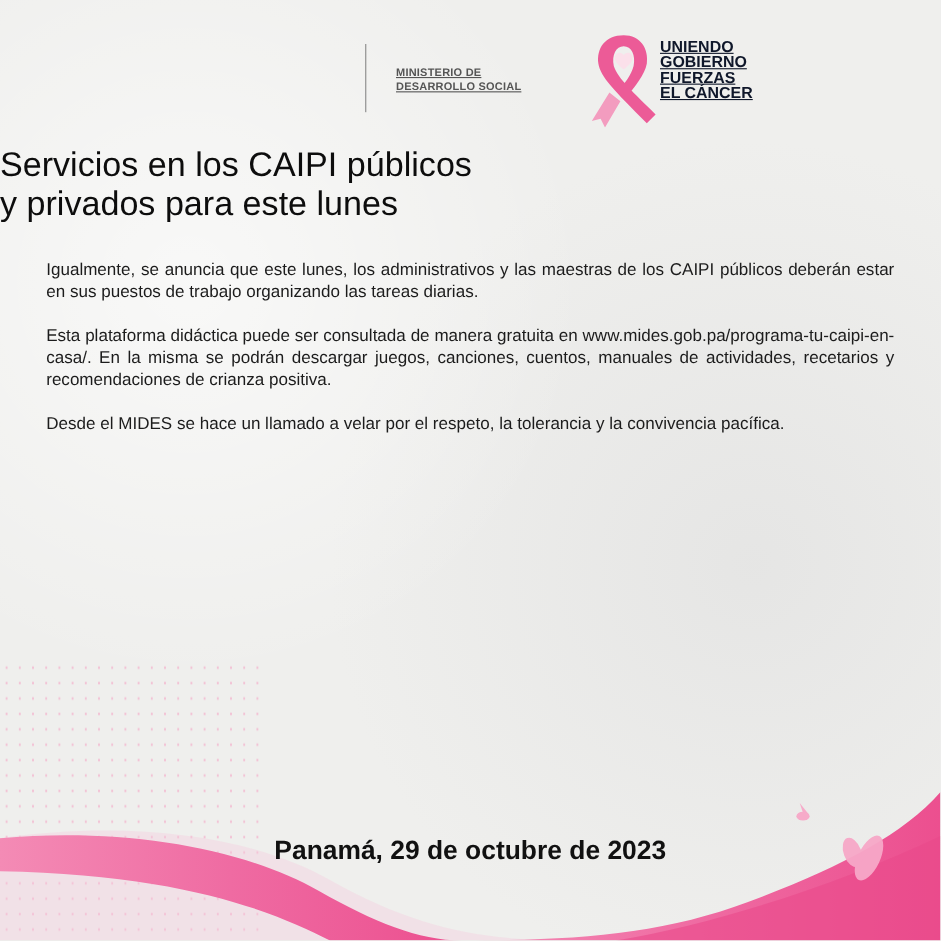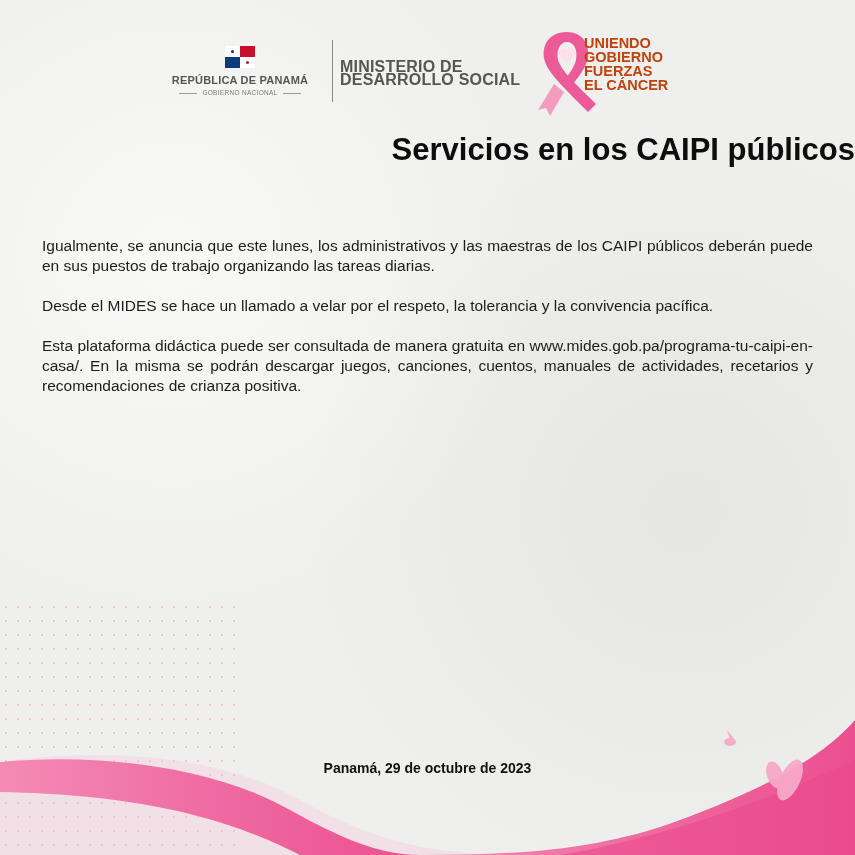--- a/index.html
+++ b/index.html
@@ -29,36 +29,36 @@
   .flag .q1 { left:0; top:0; background:#fff; }
   .flag .q2 { left:15px; top:0; background:#c8102e; }
   .flag .q3 { left:0; top:11px; background:#0b3b7a; }
   .flag .q4 { left:15px; top:11px; background:#fff; }
   .flag .s1 { position:absolute; left:6px; top:4px; width:3px; height:3px; background:#0b3b7a; border-radius:50%; }
   .flag .s2 { position:absolute; left:21px; top:15px; width:3px; height:3px; background:#c8102e; border-radius:50%; }
   .gov-name { font-size:11px; font-weight:bold; color:#555; letter-spacing:0.2px; }
   .gov-sub { font-size:6.5px; color:#777; margin-top:3px; letter-spacing:0.3px; }
   .gov-sub::before, .gov-sub::after { content:""; display:inline-block; width:18px; height:1px; background:#999; vertical-align:middle; margin:0 5px; }
   .divider { position:absolute; left:332px; top:12px; width:1px; height:62px; background:#888; }
-  .ministry { position:absolute; left:340px; top:32px; font-size:16px; font-weight:bold; color:#555; line-height:13px; letter-spacing:0.2px; }
+  .ministry { position:absolute; left:360px; top:32px; font-size:10px; font-weight:bold; color:#555; line-height:13px; letter-spacing:0.2px;text-decoration:underline; }
   .ribbon { position:absolute; left:532px; top:0; width:70px; height:88px; }
-  .cancer { position:absolute; left:584px; top:8px; font-size:14.5px; font-weight:bold; color:#c2410c; line-height:14px; }
+  .cancer { position:absolute; left:600px; top:8px; font-size:14.5px; font-weight:bold; color:#0f172a; line-height:14px;text-decoration:underline; }
   .title {
-    position:absolute; top:132px; left:0; width:855px; text-align:right;
-    font-size:31px; font-weight:bold; line-height:35px; color:#0d0d0d;
+    position:absolute; top:132px; left:0; width:855px; text-align:left;
+    font-size:31px; font-weight:normal; line-height:35px; color:#0d0d0d;
   }
   .body {
     position:absolute; top:236px; left:42px; width:771px;
     font-size:15.5px; line-height:20px; text-align:justify; color:#1c1c1c;
   }
   .body p { margin:0 0 20px 0; }
   .wave { position:absolute; left:0; top:700px; width:855px; height:155px; }
   .footer-date {
     position:absolute; top:760px; left:0; width:855px; text-align:center;
-    font-size:14px; font-weight:bold; color:#111;
+    font-size:24px; font-weight:bold; color:#111;
   }
 </style>
 </head>
 <body>
 
 <div class="paper"></div>
 <div class="dots"></div>
 
 <svg class="wave" viewBox="0 0 855 155" preserveAspectRatio="none">
   <defs>
@@ -74,53 +74,42 @@
   <path d="M560,155 C650,140 760,105 855,60 L855,155 Z" fill="#ea4a8a" opacity="0.6"></path>
   <g fill="#f7a8c8" opacity="0.95">
     <path d="M735,40 l-8,-10 l4,12 z"></path>
     <ellipse cx="730" cy="42" rx="6" ry="4"></ellipse>
     <ellipse cx="790" cy="80" rx="10" ry="22" transform="rotate(25 790 80)"></ellipse>
     <ellipse cx="775" cy="75" rx="8" ry="14" transform="rotate(-20 775 75)"></ellipse>
   </g>
 </svg>
 
 <div class="header">
-  <div class="gov">
-    <div class="flag">
-      <div class="q q1"></div>
-        <div class="q q2"></div>
-        <div class="q q3"></div>
-        <div class="q q4"></div>
-      <div class="s1"></div>
-        <div class="s2"></div>
-    </div>
-    <div class="gov-name">REPÚBLICA DE PANAMÁ</div>
-    <div class="gov-sub">GOBIERNO NACIONAL</div>
-  </div>
   <div class="divider"></div>
   <div class="ministry">
     <div>MINISTERIO DE</div>
     <div>DESARROLLO SOCIAL</div>
   </div>
   <svg class="ribbon" viewBox="0 0 70 88">
     <path d="M22,56 L6,82 L14,80 L18,88 L32,64 Z" fill="#f39cbf"></path>
     <path d="M35,4 C18,4 10,16 12,30 C14,42 26,54 56,84 L64,76 C44,56 30,44 26,32 C24,22 28,14 35,14 C42,14 46,22 44,32 C42,40 36,48 30,54 L36,62 C46,50 54,40 56,30 C58,16 50,4 35,4 Z" fill="#ec5b97"></path>
     <path d="M35,22 C32,18 26,20 27,26 C28,30 35,35 35,35 C35,35 42,30 43,26 C44,20 38,18 35,22 Z" fill="#fbe0ea"></path>
   </svg>
   <div class="cancer">
     <div>UNIENDO</div>
     <div>GOBIERNO</div>
     <div>FUERZAS</div>
     <div>EL CÁNCER</div>
   </div>
 </div>
 
 <div class="title">
   <div>Servicios en los CAIPI públicos</div>
+  <div>y privados para este lunes</div>
 </div>
 
 <div class="body">
-  <p>Igualmente, se anuncia que este lunes, los administrativos y las maestras de los CAIPI públicos deberán puede en sus puestos de trabajo organizando las tareas diarias.</p>
+  <p>Igualmente, se anuncia que este lunes, los administrativos y las maestras de los CAIPI públicos deberán estar en sus puestos de trabajo organizando las tareas diarias.</p>
+  <p>Esta plataforma didáctica puede ser consultada de manera gratuita en www.mides.gob.pa/programa-tu-caipi-en-casa/. En la misma se podrán descargar juegos, canciones, cuentos, manuales de actividades, recetarios y recomendaciones de crianza positiva.</p>
   <p>Desde el MIDES se hace un llamado a velar por el respeto, la tolerancia y la convivencia pacífica.</p>
-  <p>Esta plataforma didáctica puede ser consultada de manera gratuita en www.mides.gob.pa/programa-tu-caipi-en-casa/. En la misma se podrán descargar juegos, canciones, cuentos, manuales de actividades, recetarios y recomendaciones de crianza positiva.</p>
 </div>
 
 <div class="footer-date">Panamá, 29 de octubre de 2023</div>
 
 </body></html>

